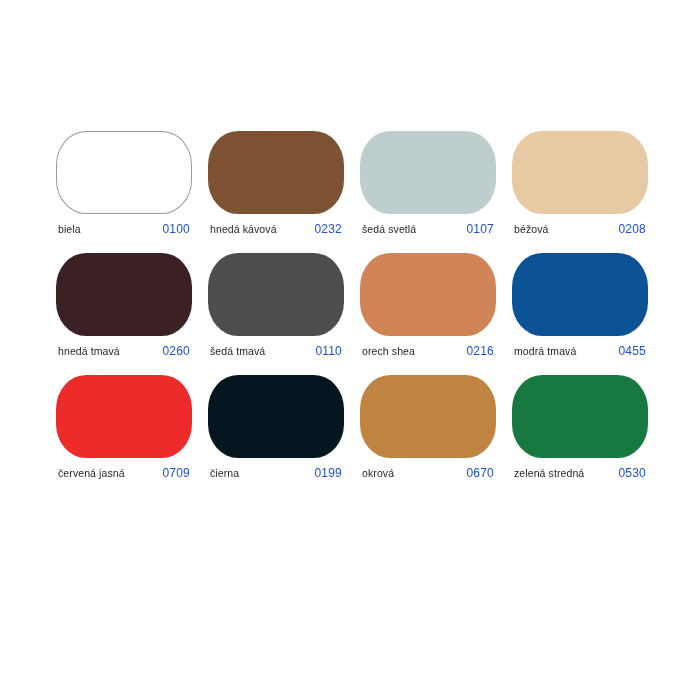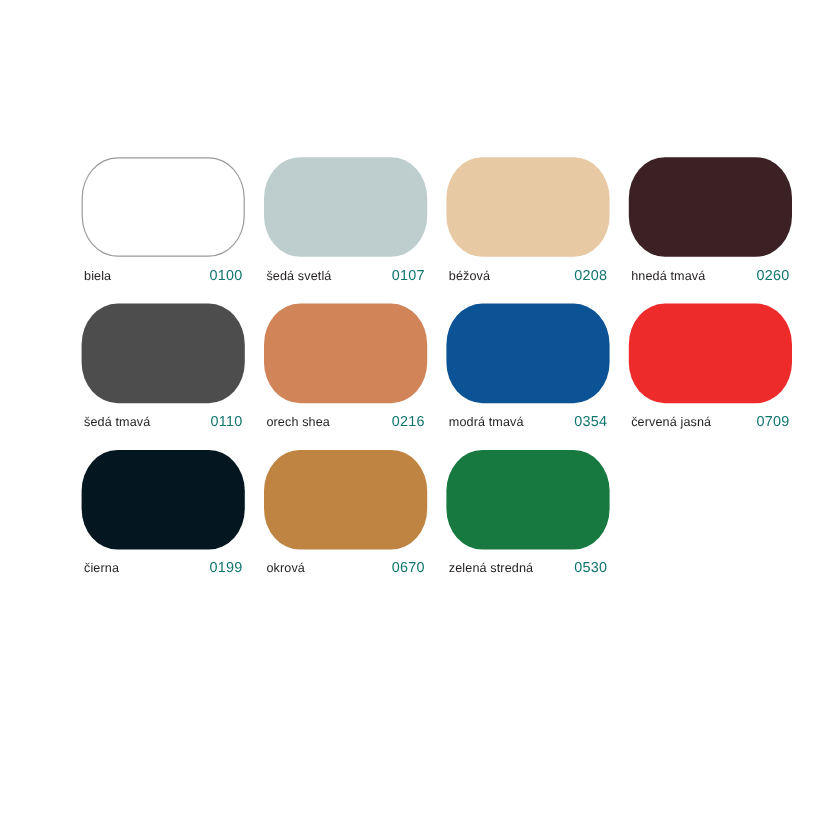--- a/index.html
+++ b/index.html
@@ -17,21 +17,21 @@
   #swatch-chart {
     position: relative;
     width: 700px;
     height: 700px;
     background: #ffffff;
     box-sizing: border-box;
   }
 
   .grid {
     position: absolute;
-    left: 68px;
+    left: 56px;
     top: 131px;
     width: 592px;
     display: grid;
     grid-template-columns: repeat(4, 136px);
     column-gap: 16px;
     row-gap: 17px;
   }
 
   .swatch-cell {
     width: 136px;
@@ -60,35 +60,42 @@
 
   .swatch-name {
     font-size: 10.5px;
     color: #231f20;
     letter-spacing: 0.1px;
     white-space: nowrap;
   }
 
   .swatch-code {
     font-size: 12px;
-    color: #0f766e;
+    color: #1d4ed8;
     letter-spacing: 0.2px;
     white-space: nowrap;
   }
 </style>
 </head>
 <body>
 
 <div id="swatch-chart">
   <div class="grid">
       <div class="swatch-cell">
         <div class="chip outlined" style="background-color: rgb(255, 255, 255);"></div>
         <div class="caption">
           <span class="swatch-name">biela</span>
           <span class="swatch-code">0100</span>
+        </div>
+      </div>
+      <div class="swatch-cell">
+        <div class="chip" style="background-color: rgb(125, 82, 51);"></div>
+        <div class="caption">
+          <span class="swatch-name">hnedá kávová</span>
+          <span class="swatch-code">0232</span>
         </div>
       </div>
       <div class="swatch-cell">
         <div class="chip" style="background-color: rgb(190, 206, 206);"></div>
         <div class="caption">
           <span class="swatch-name">šedá svetlá</span>
           <span class="swatch-code">0107</span>
         </div>
       </div>
       <div class="swatch-cell">
@@ -116,21 +123,21 @@
         <div class="chip" style="background-color: rgb(208, 132, 87);"></div>
         <div class="caption">
           <span class="swatch-name">orech shea</span>
           <span class="swatch-code">0216</span>
         </div>
       </div>
       <div class="swatch-cell">
         <div class="chip" style="background-color: rgb(11, 83, 149);"></div>
         <div class="caption">
           <span class="swatch-name">modrá tmavá</span>
-          <span class="swatch-code">0354</span>
+          <span class="swatch-code">0455</span>
         </div>
       </div>
       <div class="swatch-cell">
         <div class="chip" style="background-color: rgb(238, 43, 43);"></div>
         <div class="caption">
           <span class="swatch-name">červená jasná</span>
           <span class="swatch-code">0709</span>
         </div>
       </div>
       <div class="swatch-cell">

